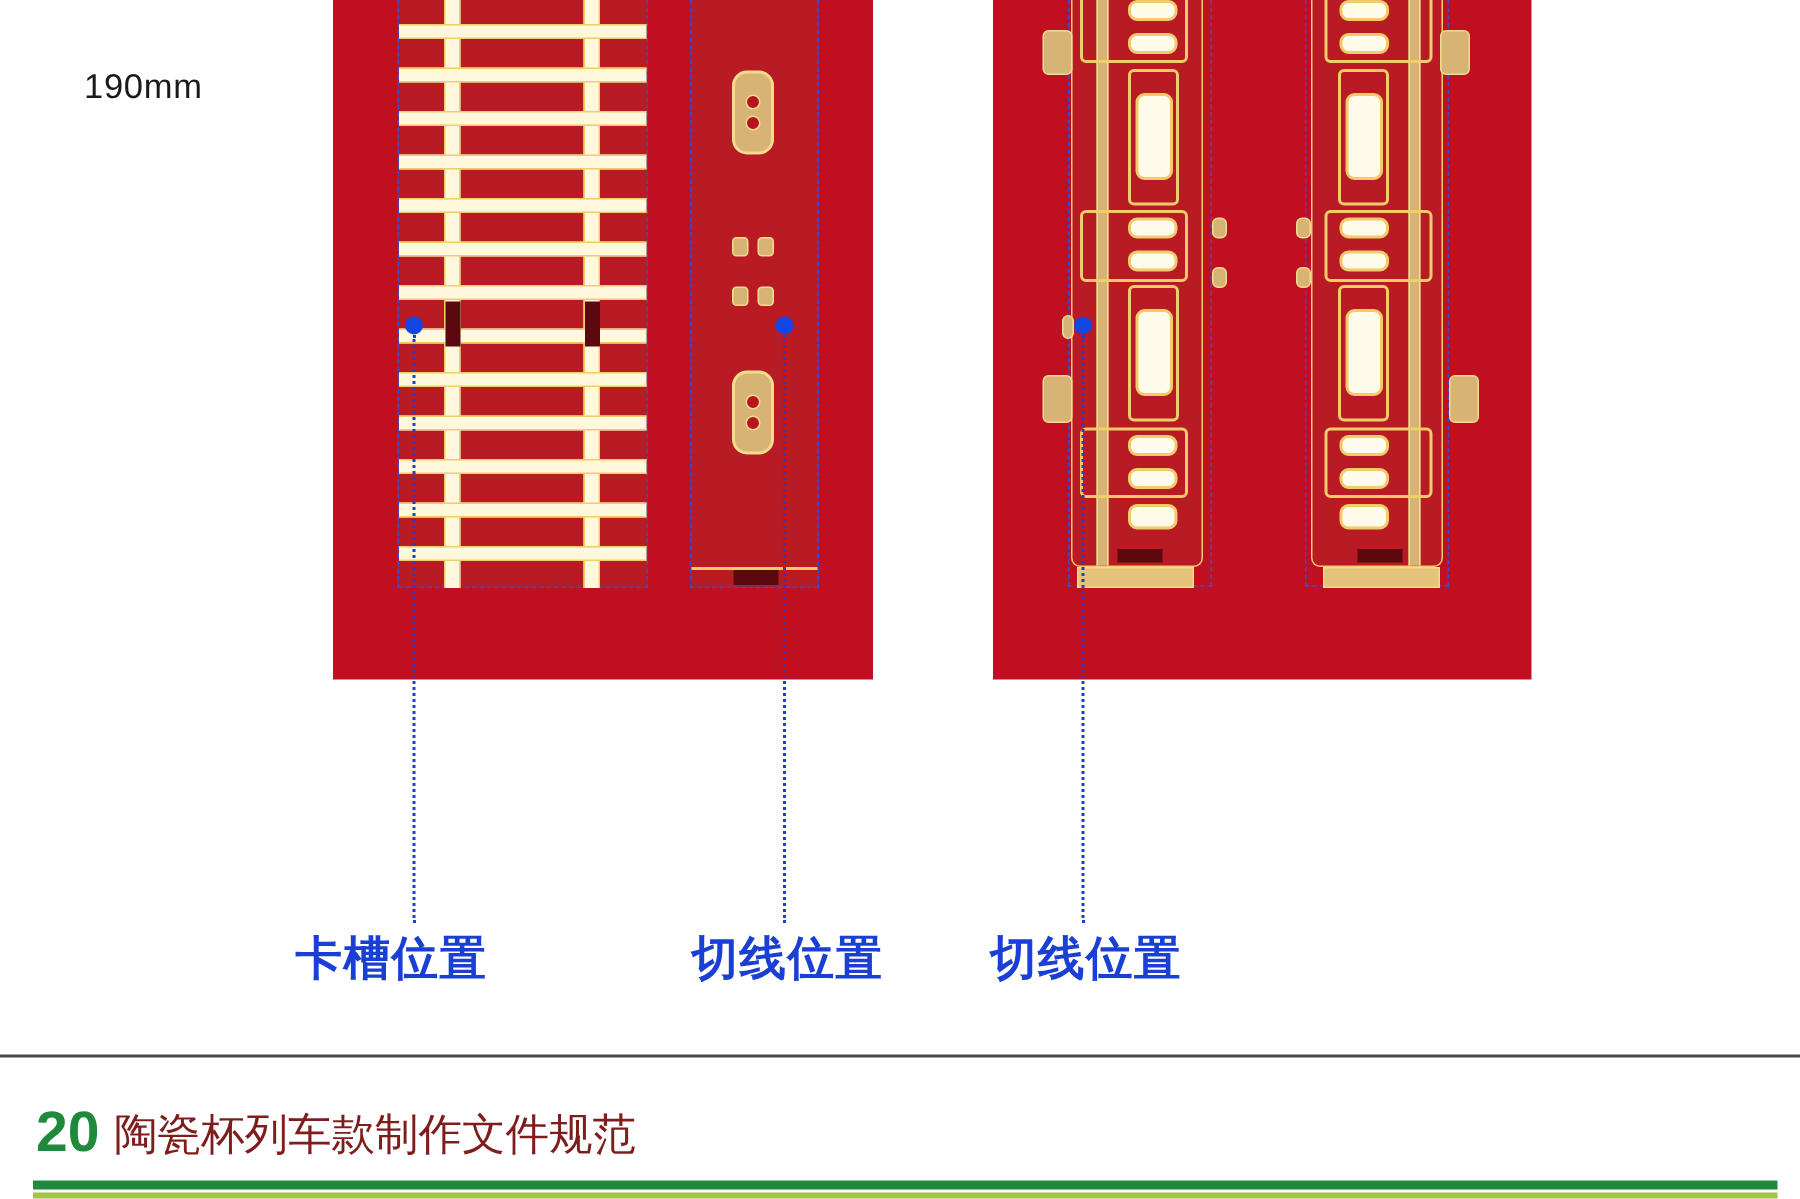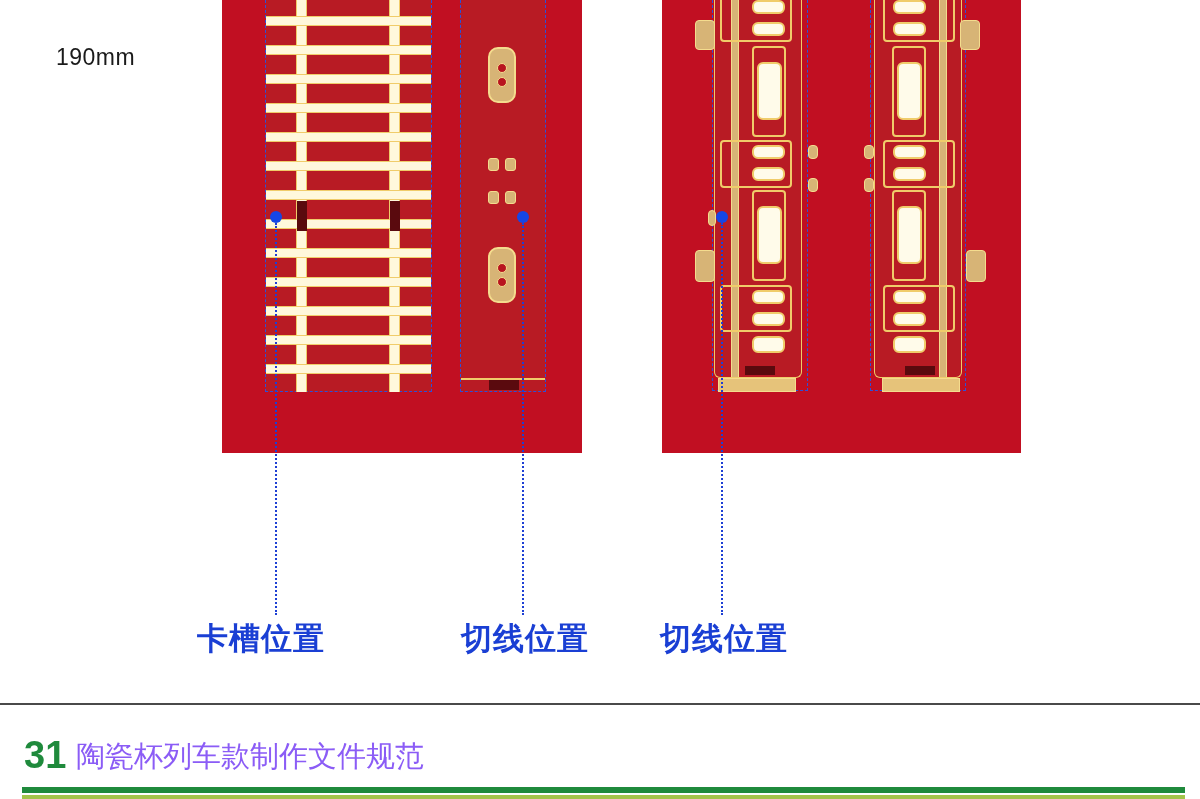--- a/index.html
+++ b/index.html
@@ -24,21 +24,21 @@
   .tbar { position:absolute; top:0; width:8px; height:100%; background:#d7b476; border-left:1px solid #f4dc8e; border-right:1px solid #f4dc8e; box-sizing:border-box; }
   .tbox { position:absolute; border:2px solid #f0cc6a; border-radius:4px; box-sizing:border-box; }
   .twin { position:absolute; background:#fffbea; border:2px solid #f0cc6a; border-radius:6px; box-sizing:border-box; }
   .tbase { position:absolute; height:14px; background:#e6c37a; border:1.5px solid #f4dc8e; box-sizing:border-box; }
   .tbump { position:absolute; background:#d7b476; border:1.5px solid #f4dc8e; border-radius:4px; box-sizing:border-box; }
   .marker { width:12px; height:12px; border-radius:50%; background:#1446e6; }
   .leader { width:0; border-left:2px dotted #1d3fd4; }
   .callout { font-size:31px; font-weight:bold; color:#1a3fd4; letter-spacing:1px; }
   .divider { left:0; top:703px; width:1200px; height:2px; background:#4a4a4a; }
   .sec-num { left:24px; top:734px; font-family:"Liberation Sans", sans-serif; font-size:38px; font-weight:bold; color:#1f8a3c; }
-  .sec-title { left:76px; top:737px; font-size:29px; color:#8b5cf6; }
+  .sec-title { left:76px; top:737px; font-size:29px; color:#7f1d1d; }
   .bar-dark { left:22px; top:787px; width:1163px; height:6px; background:#1f8a3c; }
   .bar-light { left:22px; top:795px; width:1163px; height:4px; background:#a3c44a; }
 </style>
 </head>
 <body>
 
 <div class="abs dim-label">190mm</div>
 
 <div class="abs panel" style="left:222px;width:360px;"></div>
 
@@ -137,16 +137,16 @@
 <div class="abs marker" style="left:517px;top:211px;"></div>
 <div class="abs leader" style="left:522px;top:223px;height:392px;"></div>
 <div class="abs marker" style="left:716px;top:211px;"></div>
 <div class="abs leader" style="left:721px;top:223px;height:392px;"></div>
 
 <div class="abs callout" style="left:197px;top:618px;">卡槽位置</div>
 <div class="abs callout" style="left:461px;top:618px;">切线位置</div>
 <div class="abs callout" style="left:660px;top:618px;">切线位置</div>
 
 <div class="abs divider"></div>
-<div class="abs sec-num">31</div>
+<div class="abs sec-num">20</div>
 <div class="abs sec-title">陶瓷杯列车款制作文件规范</div>
 <div class="abs bar-dark"></div>
 <div class="abs bar-light"></div>
 
 </body></html>

